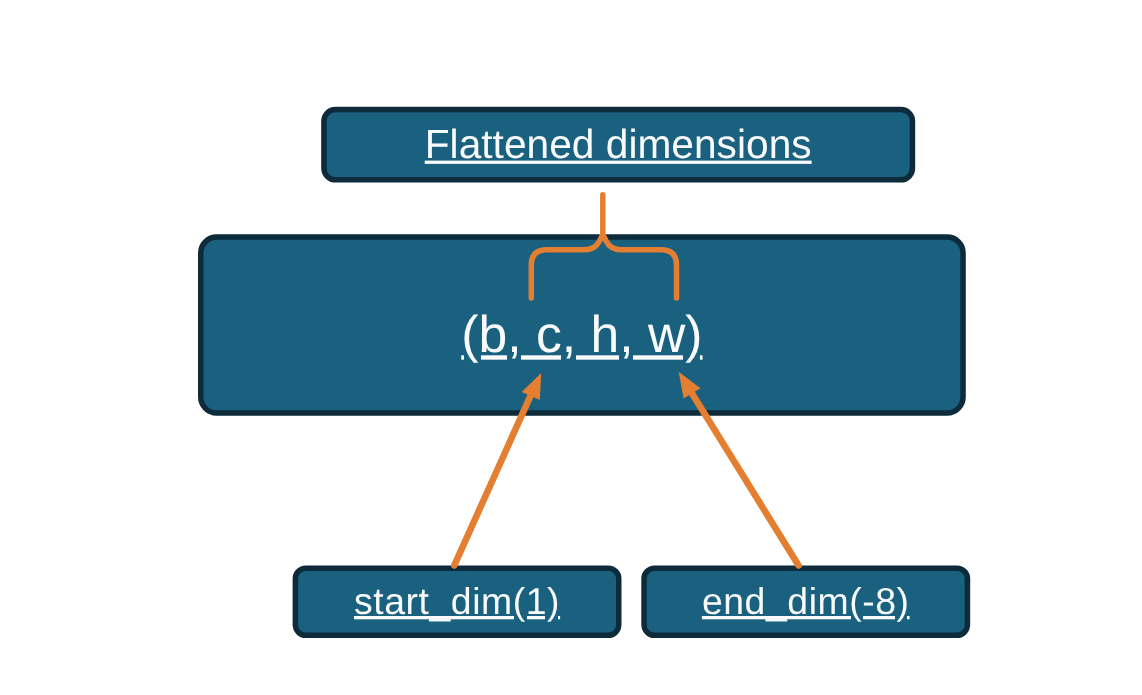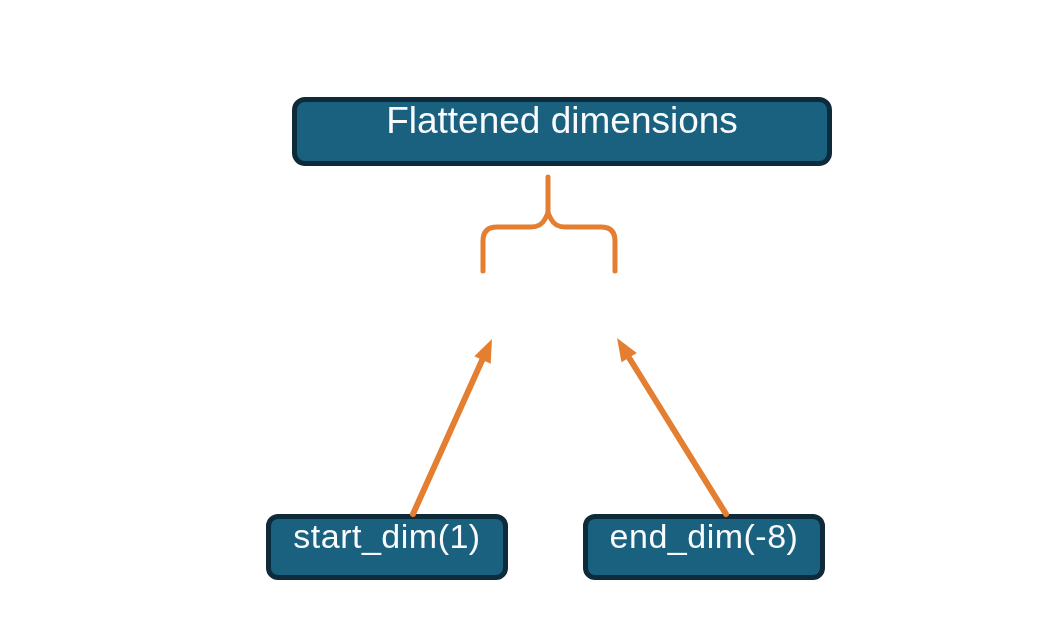--- a/index.html
+++ b/index.html
@@ -20,41 +20,42 @@
     height: 632px;
     background: var(--background);
     overflow: hidden;
   }
   .node {
     position: absolute;
     background: var(--box-fill);
     border: 5px solid var(--box-border);
     color: var(--text);
     display: flex;
-    align-items: flex-start;
+    align-items: center;
     justify-content: center;
     text-align: center;
     line-height: 1;
+    text-decoration: underline;
   }
   .title-box {
     left: 292px; top: 97px;
     width: 540px; height: 69px;
     border-radius: 13px;
     font-size: 37px;
   }
   .tensor-box {
     left: 180px; top: 213px;
     width: 698px; height: 165px;
     border-radius: 17px;
     font-size: 47px;
     padding-top: 16px;
   }
   .dim-box {
     top: 514px;
-    width: 242px; height: 66px;
+    width: 299px; height: 66px;
     border-radius: 12px;
     font-size: 34px;
     letter-spacing: 0.5px;
   }
   .start-dim-box { left: 266px; }
   .end-dim-box   { left: 583px; }
 
   .connector-layer {
     position: absolute;
     left: 0; top: 0;
@@ -74,20 +75,23 @@
 </style>
 </head>
 <body>
 
 <div class="canvas">
 
   <div class="node title-box">
     <span>Flattened dimensions</span>
   </div>
 
+  <div class="node tensor-box">
+    <span>(b, c, h, w)</span>
+  </div>
 
   <div class="node dim-box start-dim-box">
     <span>start_dim(1)</span>
   </div>
 
   <div class="node dim-box end-dim-box">
     <span>end_dim(-8)</span>
   </div>
 
   <svg class="connector-layer" width="1038" height="632" viewBox="0 0 1038 632" xmlns="http://www.w3.org/2000/svg">

